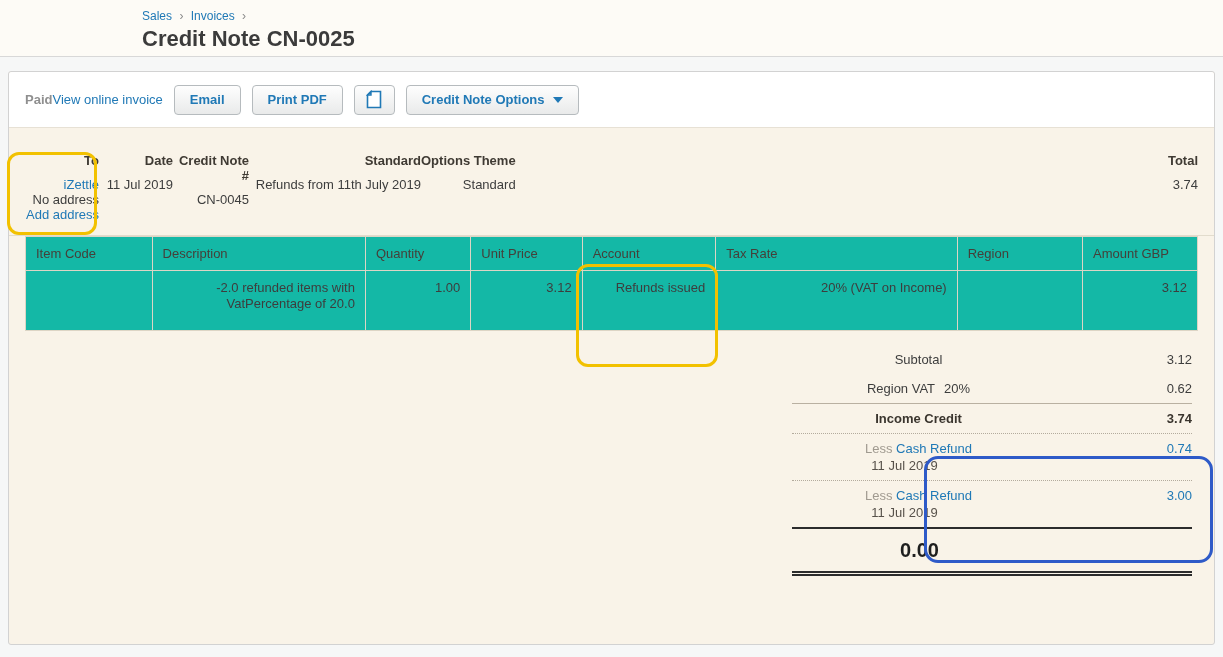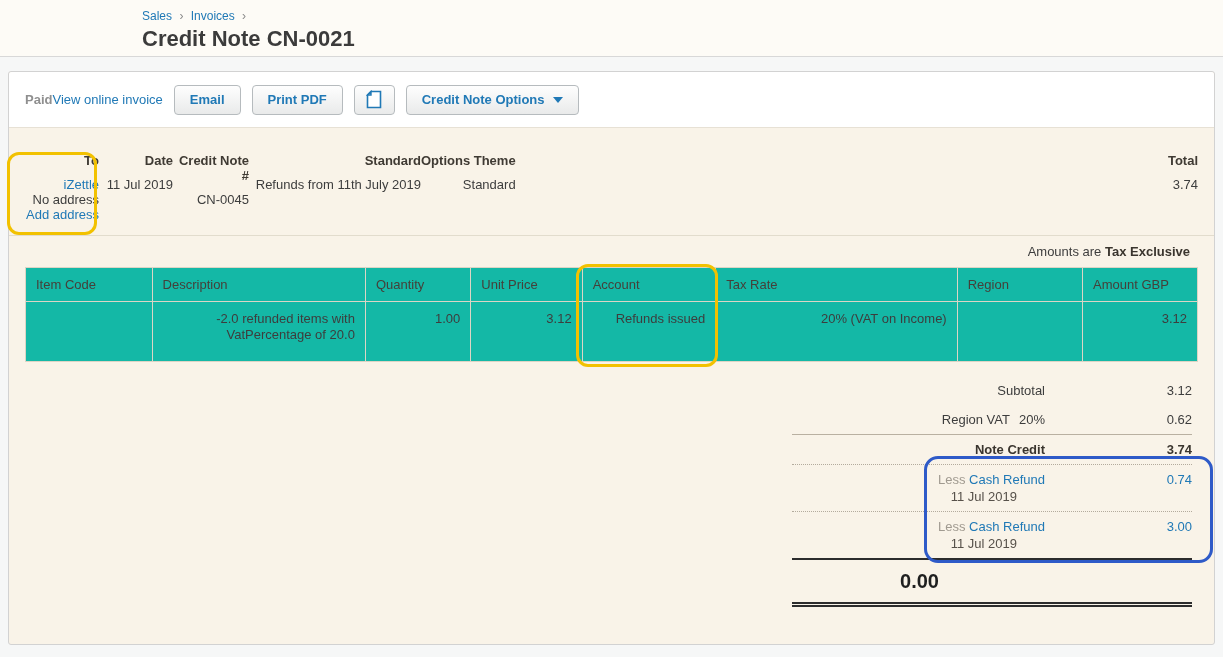--- a/index.html
+++ b/index.html
@@ -74,21 +74,21 @@
     background:#14b8a6; font-size:13px;
   }
   table.items th, table.items td { border:1px solid #ddd5c5; text-align:left; }
   table.items th { font-weight:normal; color:#45403a; padding:9px 10px; }
   table.items td { padding:9px 10px 18px; vertical-align:top; line-height:16px;text-align:right; }
   th.num-r, td.num-r { text-align:right; }
 
   
   .totals { width:400px; margin:14px 22px 0 auto; font-size:13px; }
   .trow { display:flex; align-items:flex-start; padding:7px 0; }
-  .tlabel { flex:1; text-align:right; }
+  .tlabel { flex:1; text-align:center; }
   .tvalue { width:147px; text-align:right; }
   .rate { margin-left:9px; }
   .bold { font-weight:bold; color:#3a352e; }
   .rule-solid  { border-top:1px solid #b9b0a1; }
   .rule-dotted { border-top:1px dotted #b3ab9d; }
   .rule-thick  { border-top:2px solid #2c2c2c; }
   .rule-double { border-top:2px solid #2c2c2c; border-bottom:2px solid #2c2c2c; height:5px; }
   .refund-row .less { color:#a09a90; }
   .refund-row a { color:#2079b6; }
   .refund-row .refund-date { color:#57514a; padding-right:28px; margin-top:2px; }
@@ -109,21 +109,21 @@
 </head>
 <body>
 
 <header class="topbar">
   <nav class="breadcrumb">
     <a href="#">Sales</a>
     <span class="sep">›</span>
     <a href="#">Invoices</a>
     <span class="sep">›</span>
   </nav>
-  <h1 class="page-title">Credit Note CN-0021</h1>
+  <h1 class="page-title">Credit Note CN-0025</h1>
 </header>
 
 <section class="card">
 
   <div class="card-header">
     <span class="status">Paid</span>
     <div class="actions">
       <a href="#" class="link">View online invoice</a>
       <button class="btn">Email</button>
       <button class="btn">Print PDF</button>
@@ -164,24 +164,20 @@
       <div>Standard</div>
     </div>
     <div class="dcol dcol-total">
       <div class="dlabel">Total</div>
       <div>3.74</div>
     </div>
   </div>
 
   <div class="section-divider"></div>
 
-  <div class="amounts-are">
-    <span>Amounts are</span>
-    <b>Tax Exclusive</b>
-  </div>
 
   <table class="items">
     <colgroup>
       <col style="width:10.8%">
         <col style="width:18.2%">
         <col style="width:9.0%">
         <col style="width:9.5%">
       <col style="width:11.4%">
         <col style="width:20.6%">
         <col style="width:10.7%">
@@ -217,21 +213,21 @@
     <div class="trow">
       <span class="tlabel">Subtotal</span>
       <span class="tvalue">3.12</span>
     </div>
     <div class="trow">
       <span class="tlabel"><span>Region VAT</span><span class="rate">20%</span></span>
       <span class="tvalue">0.62</span>
     </div>
     <div class="rule-solid"></div>
     <div class="trow">
-      <span class="tlabel bold">Note Credit</span>
+      <span class="tlabel bold">Income Credit</span>
       <span class="tvalue bold">3.74</span>
     </div>
     <div class="rule-dotted"></div>
     <div class="trow refund-row">
       <span class="tlabel">
         <div><span class="less">Less</span> <a href="#">Cash Refund</a></div>
         <div class="refund-date">11 Jul 2019</div>
       </span>
       <a href="#" class="tvalue">0.74</a>
     </div>

